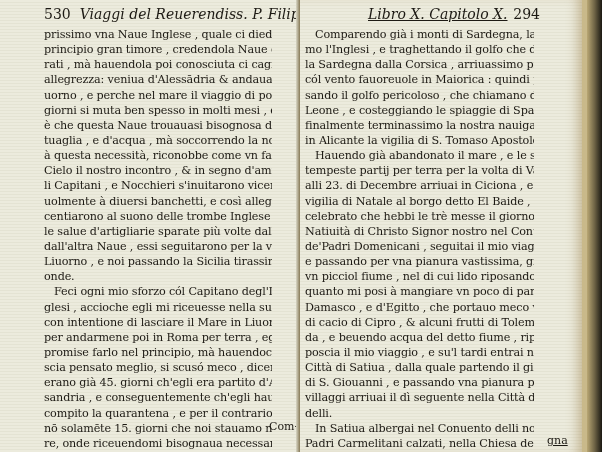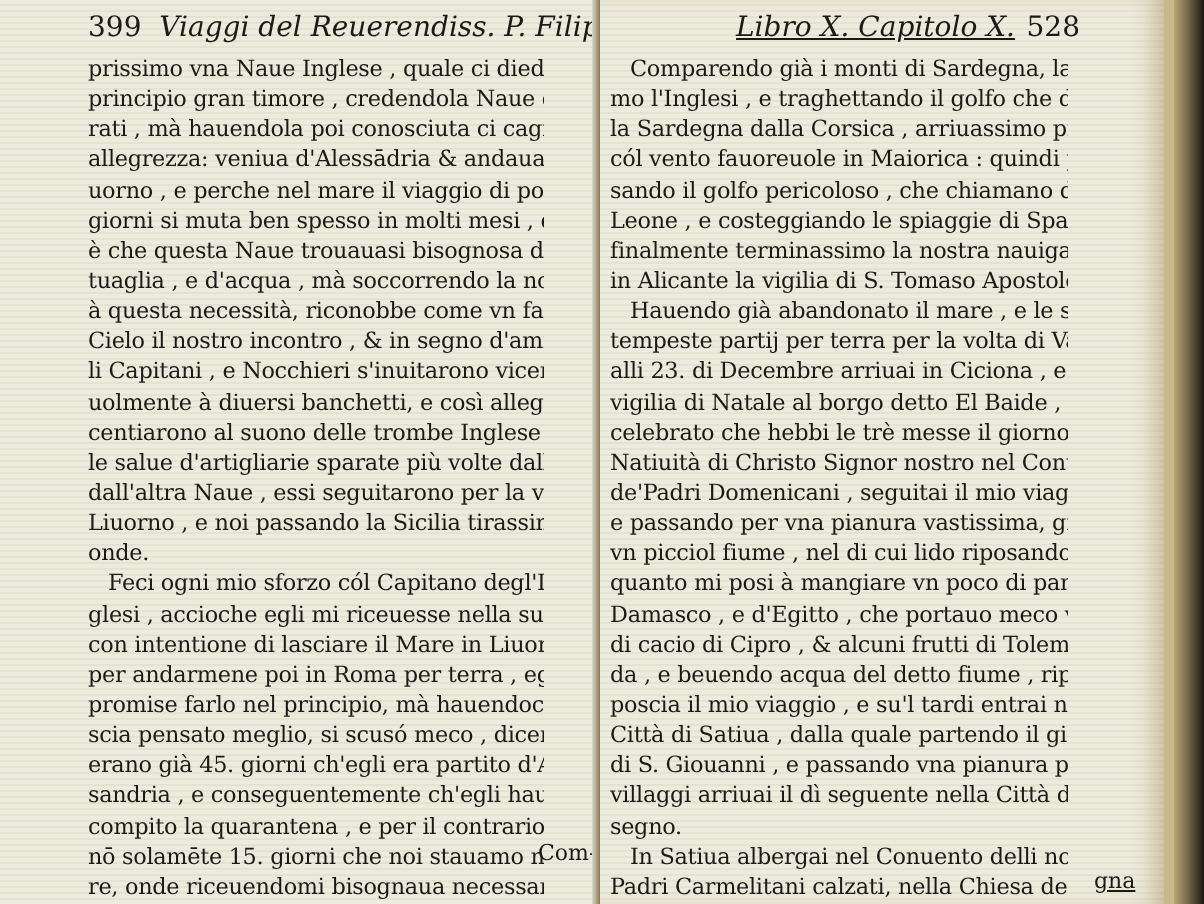--- a/index.html
+++ b/index.html
@@ -44,21 +44,21 @@
   .line.indent { padding-left:10px; }
   .catch { position:absolute; font-size:11px;padding-left:47px; }
 </style>
 </head>
 <body>
 
 <div class="spread">
 
   <div class="page left">
     <div class="header" style="left:44px; top:6px;">
-      <span class="num">399</span>&nbsp;
+      <span class="num">530</span>&nbsp;
       <span>Viaggi del Reuerendiss. P. Filippo</span>
     </div>
     <div class="text" id="left-text" style="left:44px; top:27px; width:228px;">
         <span class="line">prissimo vna Naue Inglese , quale ci diede nel</span>
         <span class="line">principio gran timore , credendola Naue de'Pi-</span>
         <span class="line">rati , mà hauendola poi conosciuta ci cagionò</span>
         <span class="line">allegrezza: veniua d'Alessādria &amp; andaua in Li-</span>
         <span class="line">uorno , e perche nel mare il viaggio di pochi</span>
         <span class="line">giorni si muta ben spesso in molti mesi , quindi</span>
         <span class="line">è che questa Naue trouauasi bisognosa di vit-</span>
@@ -86,21 +86,21 @@
         <span class="line">te ch'egli ricominciasse la quarantena , il che</span>
       </div>
     <div class="catch" style="left:222px; top:420px;">Com-</div>
   </div>
 
   <div class="gutter"></div>
 
   <div class="page right">
     <div class="header" style="left:68px; top:6px; width:164px;text-decoration:underline;">
       <span>Libro X. Capitolo X.</span>
-      <span class="num" style="position:absolute; right:-8px;">528</span>
+      <span class="num" style="position:absolute; right:-8px;">294</span>
     </div>
     <div class="text" id="right-text" style="left:5px; top:27px; width:229px;">
         <span class="line indent">Comparendo già i monti di Sardegna, lassam-</span>
         <span class="line">mo l'Inglesi , e traghettando il golfo che diuide</span>
         <span class="line">la Sardegna dalla Corsica , arriuassimo presto</span>
         <span class="line">cól vento fauoreuole in Maiorica : quindi pas-</span>
         <span class="line">sando il golfo pericoloso , che chiamano di</span>
         <span class="line">Leone , e costeggiando le spiaggie di Spagna</span>
         <span class="line">finalmente terminassimo la nostra nauigatione</span>
         <span class="line last">in Alicante la vigilia di S. Tomaso Apostolo.</span>
@@ -114,21 +114,21 @@
         <span class="line">e passando per vna pianura vastissima, giunsi ad</span>
         <span class="line">vn picciol fiume , nel di cui lido riposando al-</span>
         <span class="line">quanto mi posi à mangiare vn poco di pane di</span>
         <span class="line">Damasco , e d'Egitto , che portauo meco vn pò</span>
         <span class="line">di cacio di Cipro , &amp; alcuni frutti di Tolemai-</span>
         <span class="line">da , e beuendo acqua del detto fiume , ripigliai</span>
         <span class="line">poscia il mio viaggio , e su'l tardi entrai nella</span>
         <span class="line">Città di Satiua , dalla quale partendo il giorno</span>
         <span class="line">di S. Giouanni , e passando vna pianura piena di</span>
         <span class="line">villaggi arriuai il dì seguente nella Città di Va-</span>
-        <span class="line last">segno.</span>
+        <span class="line last">delli.</span>
         <span class="line indent">In Satiua albergai nel Conuento delli nostri</span>
         <span class="line">Padri Carmelitani calzati, nella Chiesa de'qua-</span>
         <span class="line">li si conserua vn Christo miracoloso , che dico-</span>
       </div>
     <div class="catch" style="left:200px; top:434px;text-decoration:underline;">gna</div>
   </div>
 
   <div class="edge-right"></div>
 </div>
 

